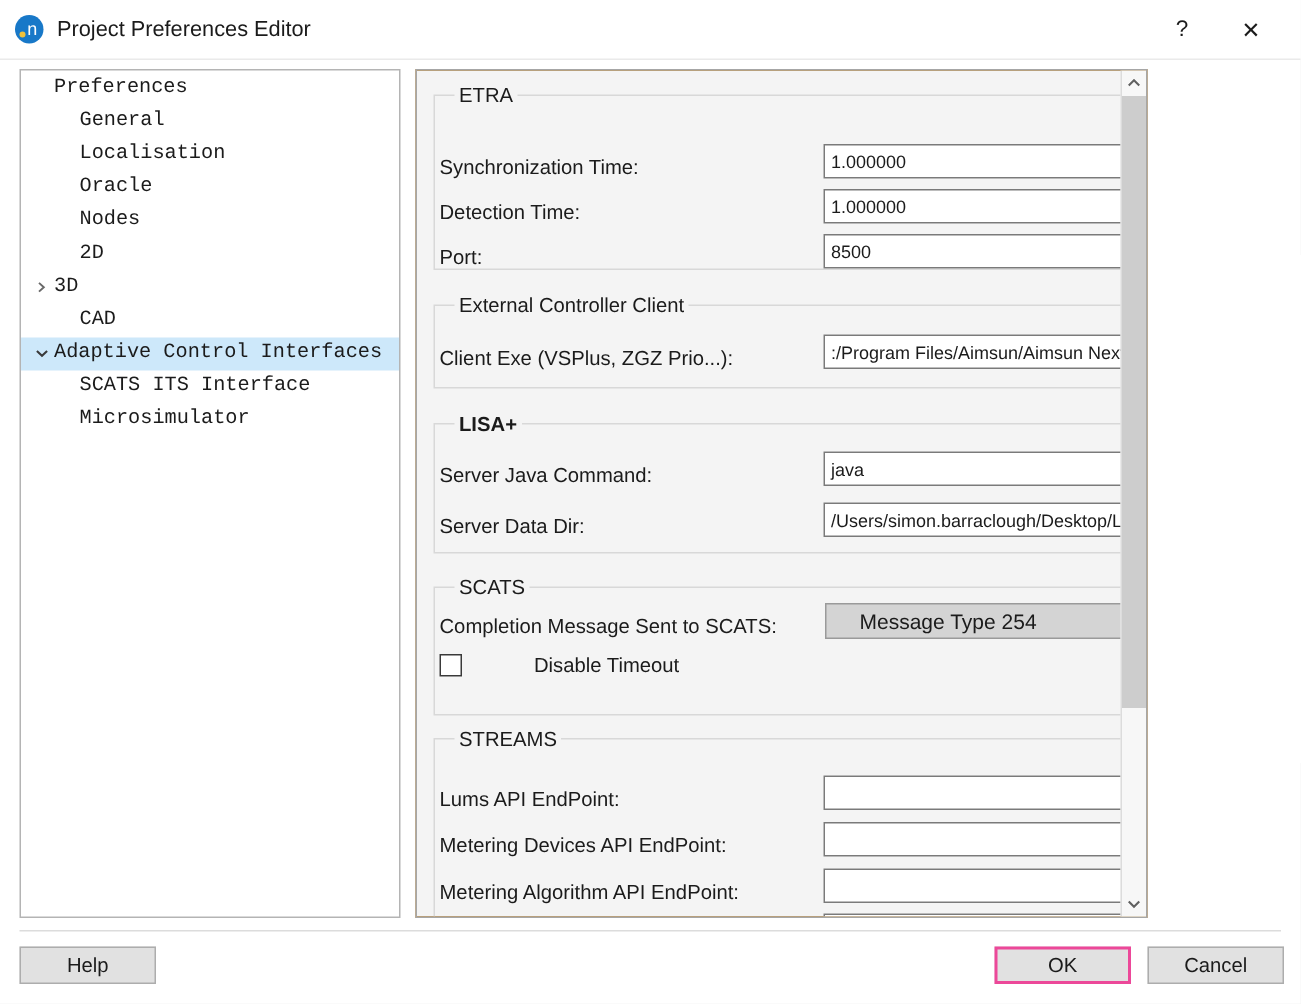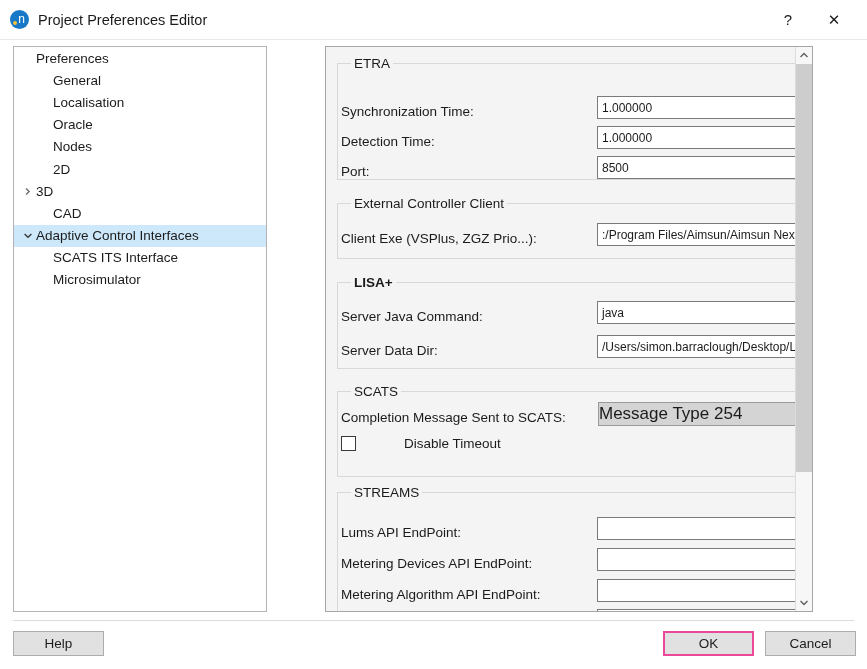--- a/index.html
+++ b/index.html
@@ -96,36 +96,35 @@
   .tree-row.selected { background: #cde8fa; }
   .tree-arrow {
     width: 17px;
     flex: 0 0 auto;
     text-align: center;
     font-size: 10px;
     color: #6a6a6a;
     line-height: 1;
   }
   .tree-arrow svg { display: block; margin: 0 auto; }
-  .tree-label { flex: 0 0 auto; }
+  .tree-label { flex: 0 0 auto; font-family: Liberation Mono, monospace; }
   .lvl0 { padding-left: 5px; }
   .lvl0 .tree-label { margin-left: 0px; }
   .lvl1 .tree-label { margin-left: 0px; }
   .lvl2 .tree-label { margin-left: 0px; }
 
   
   #content-panel {
     position: absolute;
     left: 277px; top: 46px;
     width: 488px; height: 566px;
     border: 1px solid #a6a6a6;
     box-sizing: border-box;
     background: #a16207;
     overflow: hidden;
-    margin-left: 48px;
   }
   #content-inner {
     position: absolute;
     left: 0; top: 0;
     width: 559px;
     height: 564px;
     background: #f4f4f4;
     overflow: hidden;
   }
   .group {
@@ -204,25 +203,25 @@
     align-items: center;
     justify-content: center;
     font-family: "Liberation Sans", sans-serif;
     padding: 0;
   }
   .combo {
     position: absolute;
     background: #d4d4d4;
     border: 1px solid #9a9a9a;
     box-sizing: border-box;
-    font-size: 17px;
-    color: #1b1b1b;
-    display: flex;
-    align-items: center;
-    padding-left: 0;
+    font-size: 14px;
+    color: #1b1b1b;
+    display: flex;
+    align-items: center;
+    padding-left: 22px;
     white-space: nowrap;
   }
   .combo .arrow {
     position: absolute;
     right: 10px;
     top: 50%;
     transform: translateY(-50%);
   }
   .checkrow {
     position: absolute;

